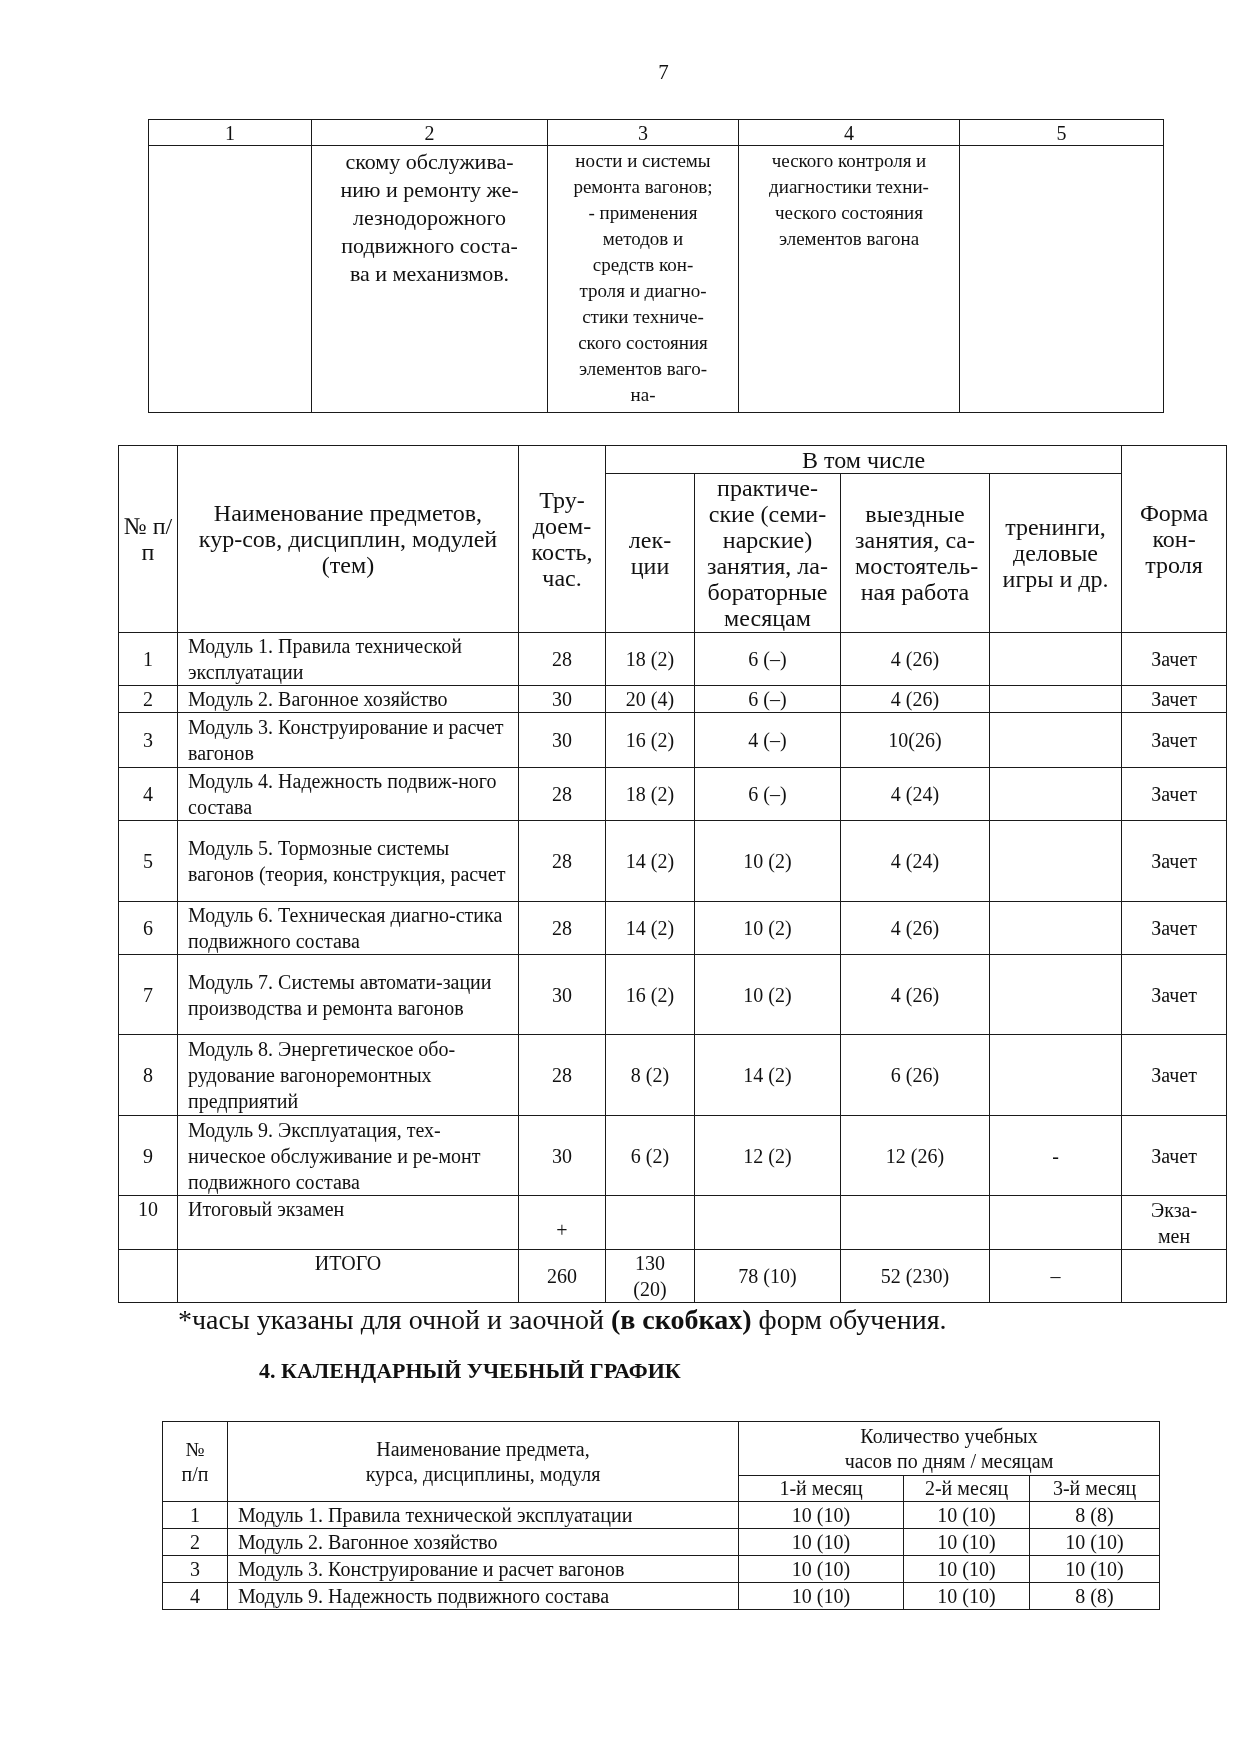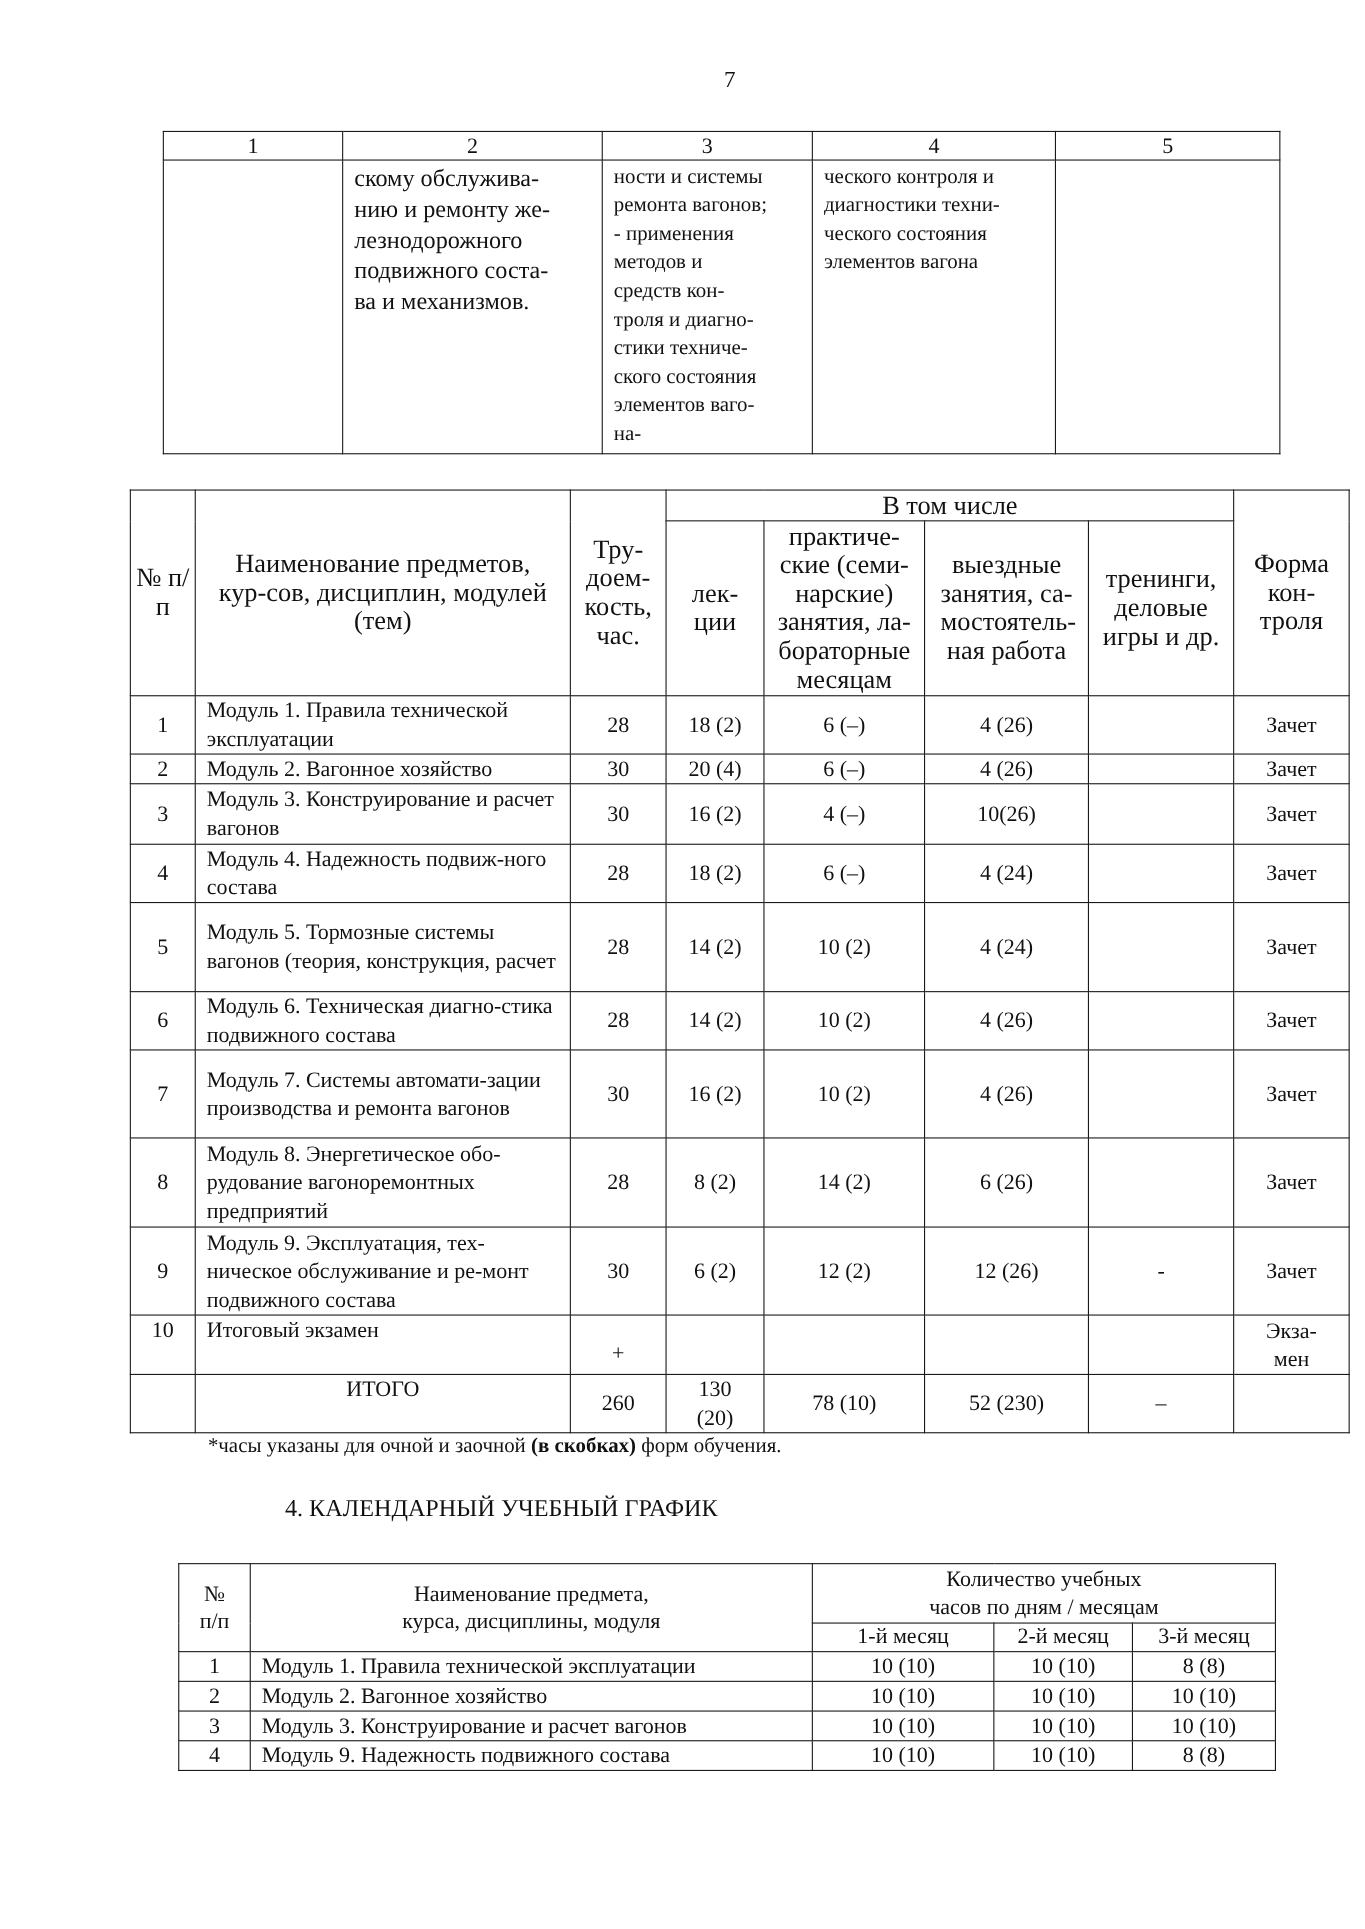--- a/index.html
+++ b/index.html
@@ -9,32 +9,32 @@
   table { border-collapse: collapse; position: absolute; table-layout: fixed; }
   td, th { border: 1.3px solid #1a1a1a; padding: 0 4px; vertical-align: middle; font-weight: normal; }
   .c { text-align: center; }
   .top { vertical-align: top; }
   .page-num { left: 0; width: 1327px; top: 60px; text-align: center; font-size: 21px; }
 
   
   #t1 { left: 148px; top: 119px; width: 1015px; font-size: 20px; }
   #t1 td { line-height: 26px; }
   #t1 .hdr td { height: 25px; text-align: center; line-height: 24px; }
-  #t1 .body td { height: 262px; vertical-align: top; padding: 2px 10px; }
+  #t1 .body td { height: 262px; vertical-align: top; padding: 2px 10px; text-align: center; }
   #t1 .small { font-size: 19px; line-height: 26px; font-family: Liberation Serif, serif; }
   #t1 .big { font-size: 22px; line-height: 28px; padding-top: 6px; }
 
   
   #t2 { left: 118px; top: 445px; width: 1108px; font-size: 20px; line-height: 26px; }
   #t2 th { font-size: 24px; line-height: 26px; }
   #t2 td.name { padding-left: 10px; text-align: left; line-height: 26px; }
   #t2 .bold { font-weight: normal; }
 
-  .footnote { left: 178px; top: 1304px; font-size: 19px; margin-left: 11px; }
-  .section-title { left: 259px; top: 1358px; font-size: 22px; font-weight: normal; }
+  .footnote { left: 178px; top: 1304px; font-size: 28px; }
+  .section-title { left: 259px; top: 1358px; font-size: 22px; font-weight: bold; }
 
   
   #t3 { left: 162px; top: 1421px; width: 997px; font-size: 20px; line-height: 25px; }
   #t3 td { height: 25px; }
   #t3 td.name { padding-left: 10px; text-align: left; }
 </style>
 </head>
 <body>
 
 <div class="abs page-num">7</div>

